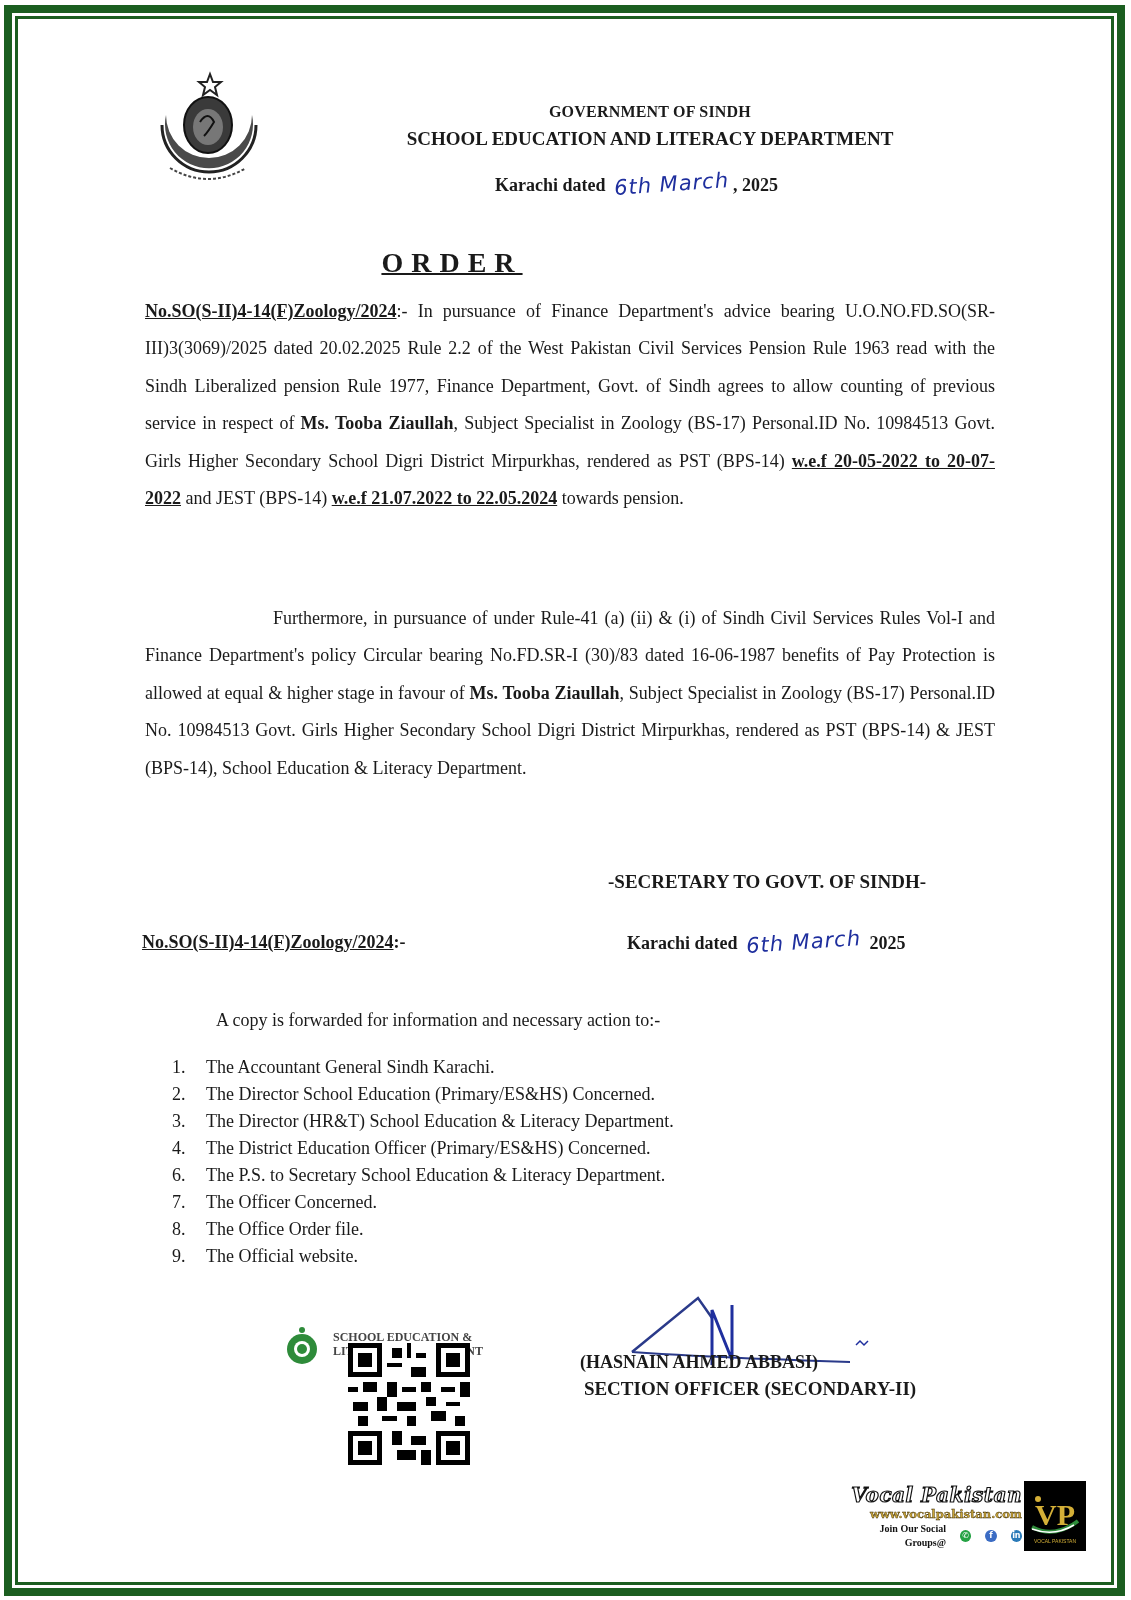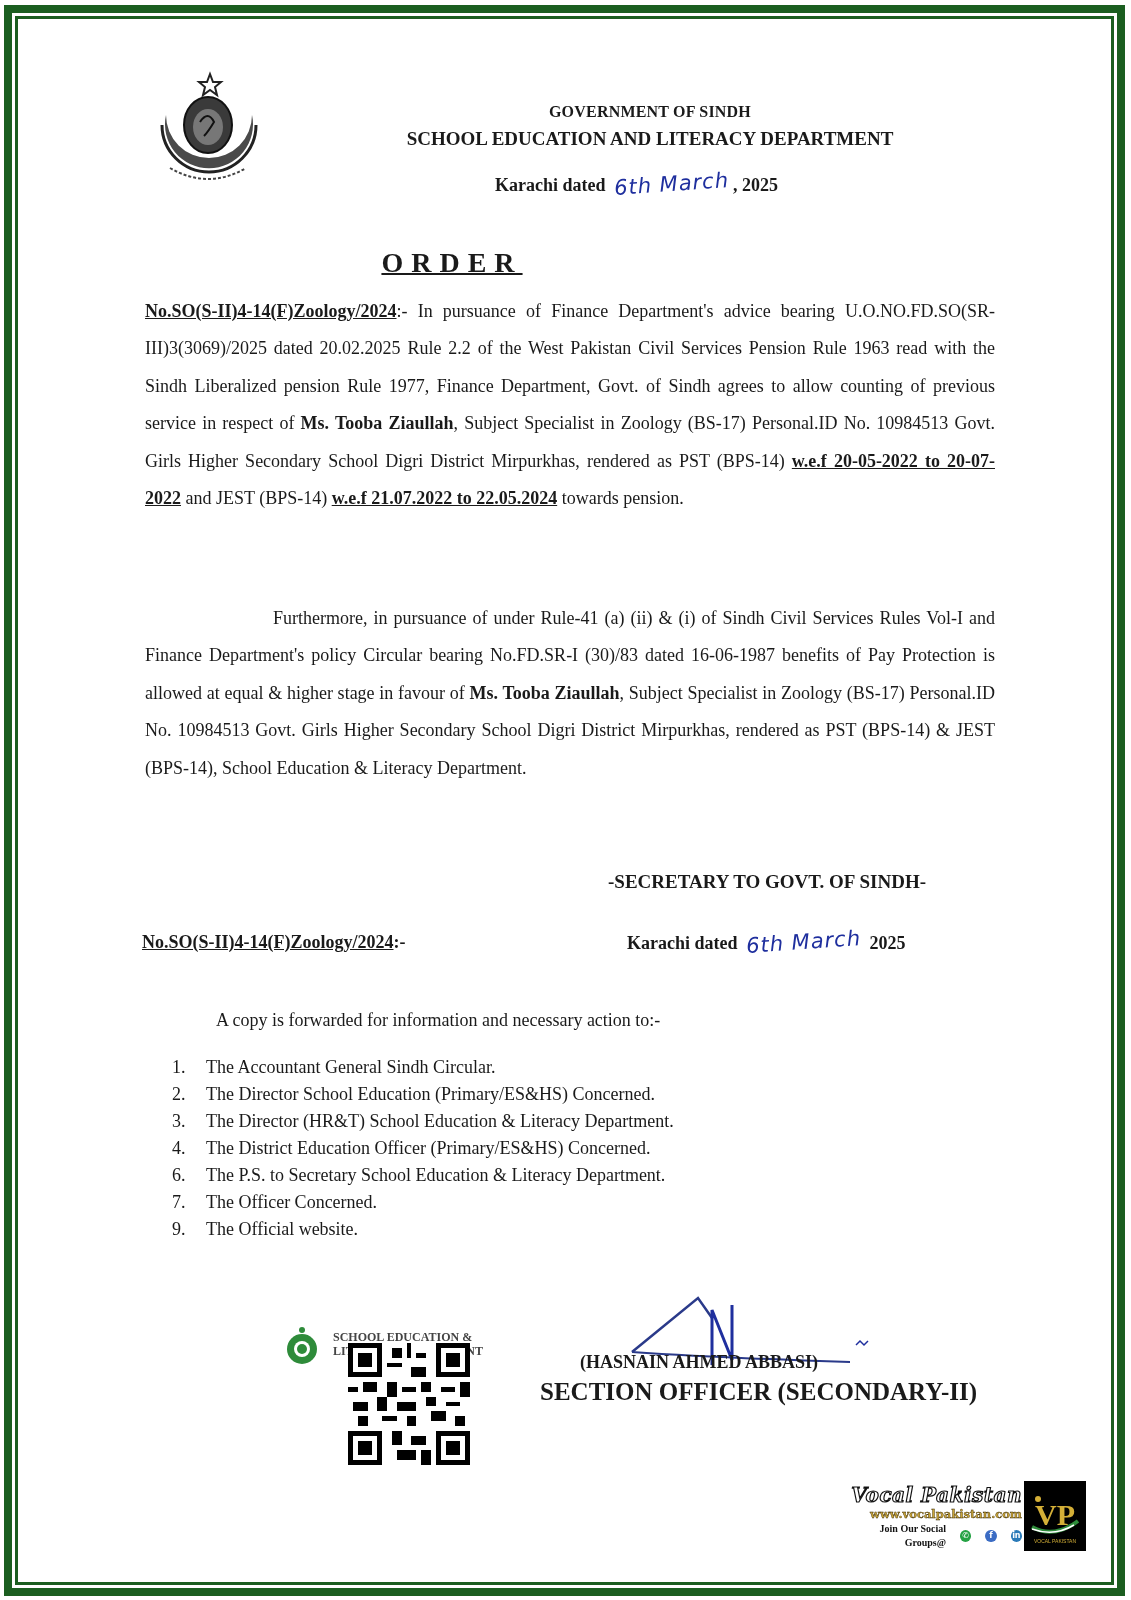--- a/index.html
+++ b/index.html
@@ -40,21 +40,21 @@
   .ref2 span { text-decoration:underline; }
   .dated-2 { top:930px; left:627px; font-size:18px; font-weight:bold; white-space:nowrap; }
 
   .copy-intro { top:1010px; left:175px; font-size:18px; white-space:nowrap;margin-left:41px; }
   .copy-list { top:1054px; left:172px; font-size:18px; line-height:27px; margin:0; padding:0; list-style:none; }
   .copy-list li { white-space:nowrap; }
   .copy-list .num { display:inline-block; width:34px; }
 
   .signature { left:620px; top:1290px; width:260px; height:80px; }
   .signer { top:1352px; left:580px; width:350px; text-align:left; font-size:18px; font-weight:bold; white-space:nowrap; }
-  .signer-title { top:1378px; left:540px; width:420px; text-align:center; font-size:25px; font-weight:bold; white-space:nowrap; }
+  .signer-title { top:1378px; left:540px; width:420px; text-align:center; font-size:19px; font-weight:bold; white-space:nowrap; }
 
   .dept-logo { left:283px; top:1325px; width:38px; height:42px; }
   .dept-text { left:333px; top:1330px; font-size:12px; font-weight:bold; color:#444; line-height:14px; white-space:nowrap; }
   .qr { left:345px; top:1343px; width:128px; height:122px; }
 
   .vp-brand { left:842px; top:1484px; width:180px; text-align:right; }
   .vp-title { font-family:"DejaVu Serif", serif; font-style:italic; font-weight:bold; font-size:20px;
               color:#fff; -webkit-text-stroke:1.2px #111; letter-spacing:0.5px; line-height:22px; }
   .vp-url { font-family:"DejaVu Serif", serif; font-weight:bold; font-size:11.5px; color:#c8a43a;
             -webkit-text-stroke:0.4px #3a2a00; line-height:16px; }
@@ -96,26 +96,27 @@
 <div class="abs secretary">-SECRETARY TO GOVT. OF SINDH-</div>
 
 <div class="abs ref2"><span>No.SO(S-II)4-14(F)Zoology/2024</span><b>:-</b></div>
 <div class="abs dated-2">
   <span>Karachi dated</span>
   <span class="hand">6th March</span><span> 2025</span>
 </div>
 
 <div class="abs copy-intro">A copy is forwarded for information and necessary action to:-</div>
 <ul class="abs copy-list">
-  <li><span class="num">1.</span><span>The Accountant General Sindh Circular.</span></li>
+  <li><span class="num">1.</span><span>The Accountant General Sindh Karachi.</span></li>
   <li><span class="num">2.</span><span>The Director School Education (Primary/ES&amp;HS) Concerned.</span></li>
   <li><span class="num">3.</span><span>The Director (HR&amp;T) School Education &amp; Literacy Department.</span></li>
   <li><span class="num">4.</span><span>The District Education Officer (Primary/ES&amp;HS) Concerned.</span></li>
   <li><span class="num">6.</span><span>The P.S. to Secretary School Education &amp; Literacy Department.</span></li>
   <li><span class="num">7.</span><span>The Officer Concerned.</span></li>
+  <li><span class="num">8.</span><span>The Office Order file.</span></li>
   <li><span class="num">9.</span><span>The Official website.</span></li>
 </ul>
 
 <svg class="abs dept-logo" viewBox="0 0 38 42">
   <circle cx="19" cy="24" r="15" fill="#2e8b3a"></circle>
   <circle cx="19" cy="24" r="8" fill="#fff"></circle>
   <circle cx="19" cy="24" r="5" fill="#2e8b3a"></circle>
   <circle cx="19" cy="5" r="3" fill="#2e8b3a"></circle>
 </svg>
 <div class="abs dept-text">

